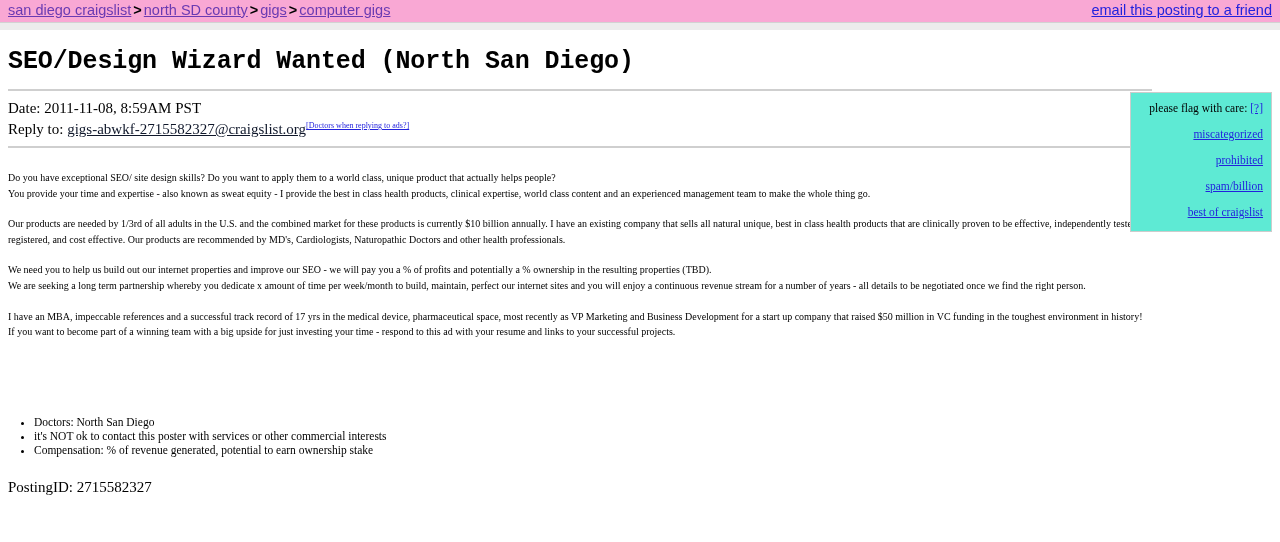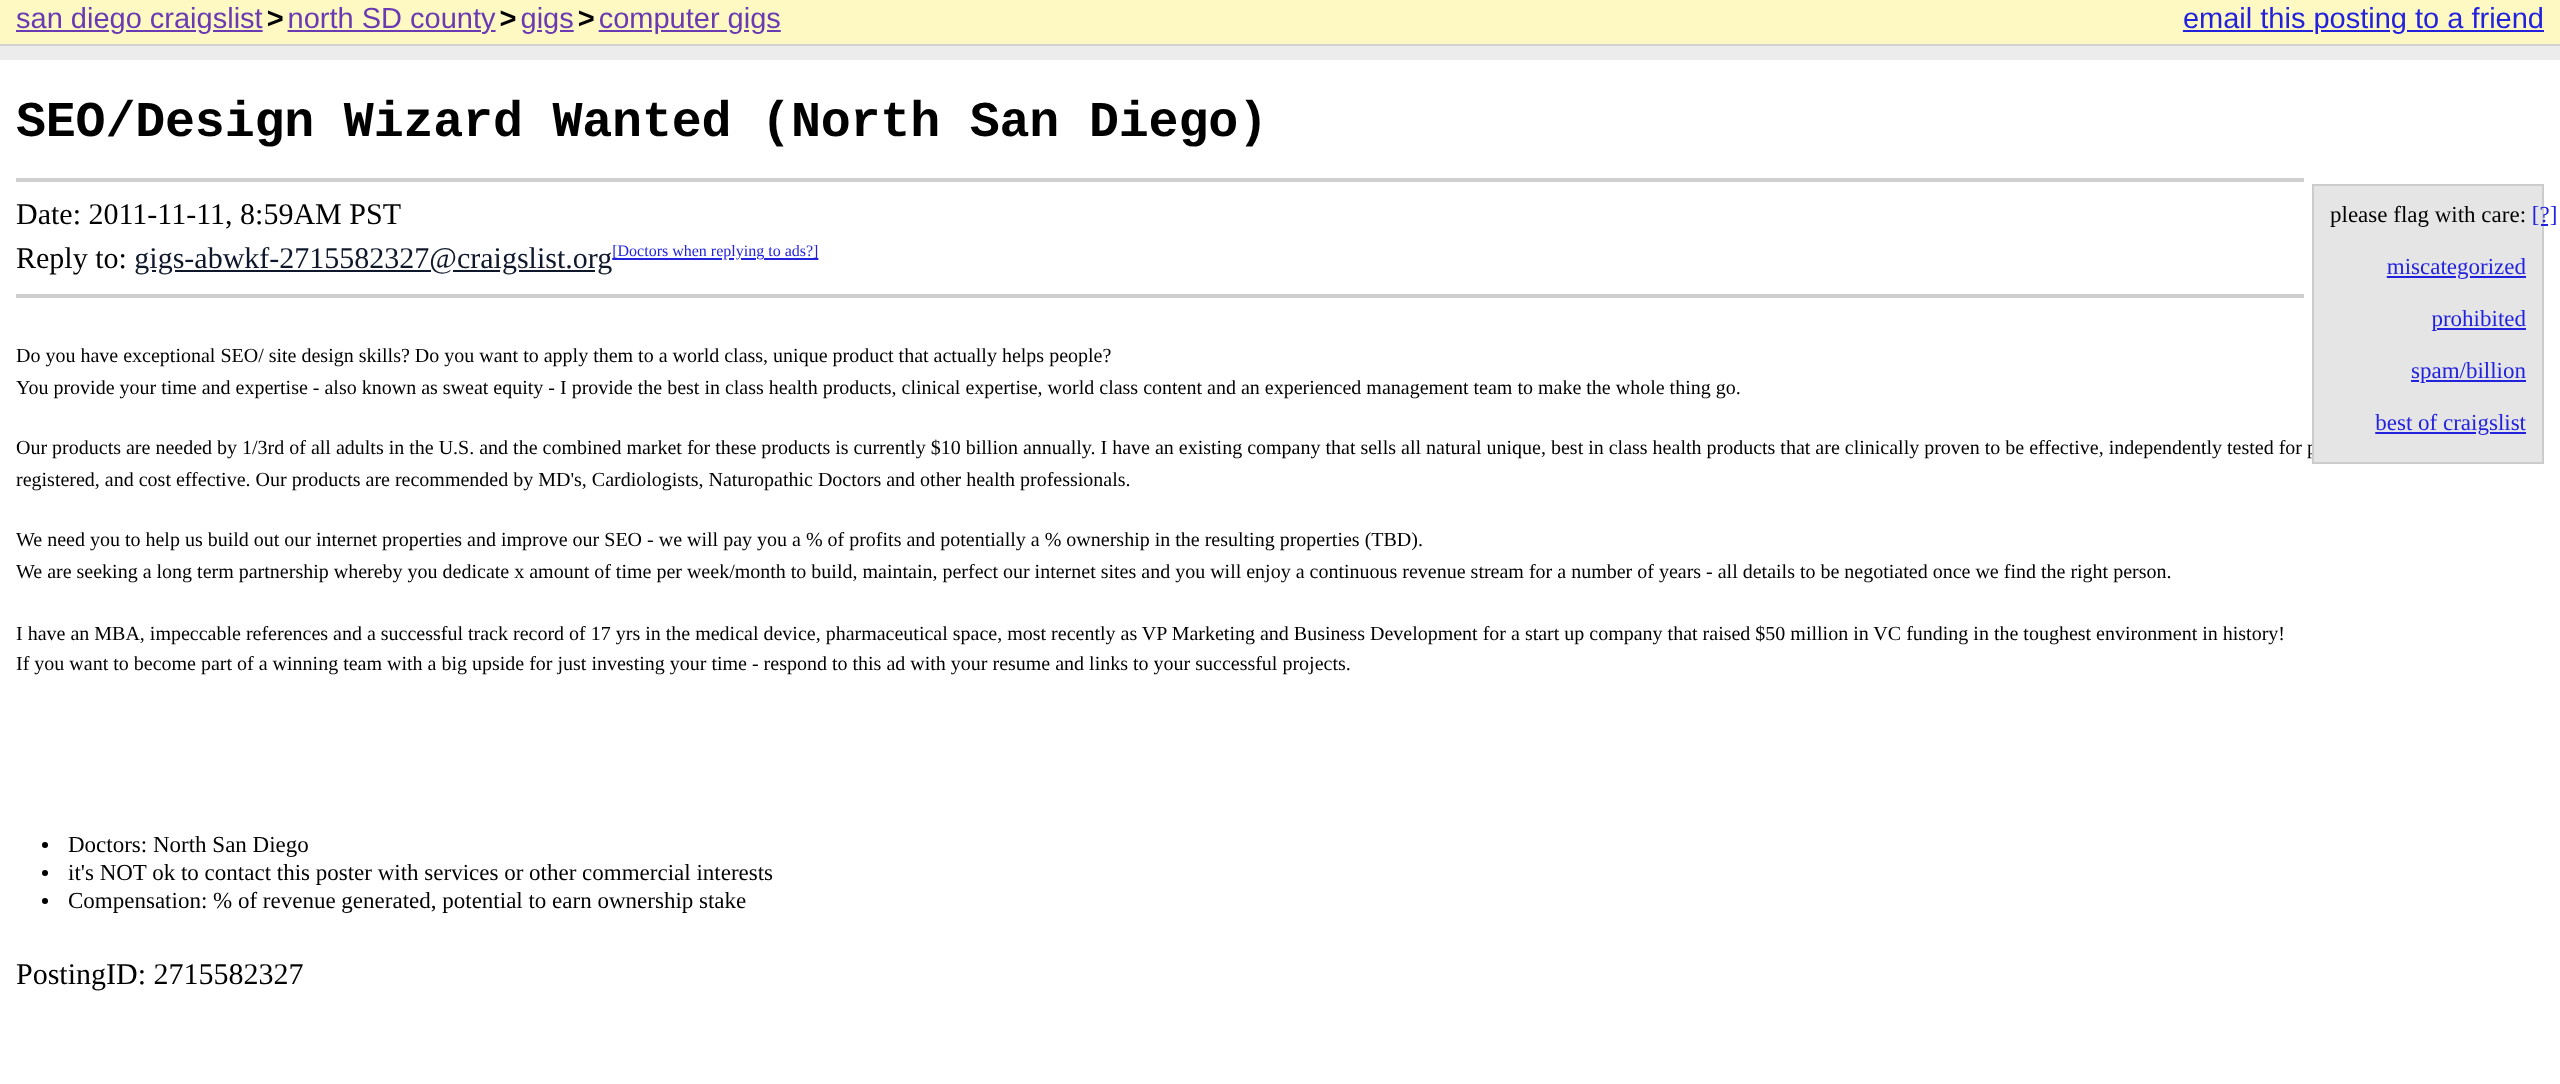--- a/index.html
+++ b/index.html
@@ -14,21 +14,21 @@
     font-family: "Liberation Serif", "DejaVu Serif", serif;
     font-size: 15px;
     color: #000000;
     overflow: hidden;
   }
 
   
   .header {
     position: relative;
     height: 22px;
-    background: #fef9c3;
+    background: #f9a8d4;
     padding: 2px 8px 0 8px;
     display: flex;
     align-items: flex-start;
     justify-content: space-between;
   }
   .crumbs {
     font-family: "Liberation Sans", "DejaVu Sans", sans-serif;
     font-size: 14.5px;
     white-space: nowrap;
     line-height: 17px;
@@ -102,24 +102,24 @@
   .errnote a {
     color: #2222dd;
     text-decoration: underline;
   }
 
   
   .flagbox {
     position: absolute;
     right: 8px;
     top: 45px;
-    width: 116px;
+    width: 142px;
     height: 140px;
     border: 1px solid #cccccc;
-    background: #e5e5e5;
+    background: #5eead4;
     padding: 8px 8px 0 8px;
     font-size: 11.5px;
     text-align: right;
     line-height: 14px;
   }
   .flagbox .flaghead {
     color: #000000;
     margin-bottom: 12px;
     white-space: nowrap;
   }
@@ -183,21 +183,21 @@
     <div class="flagitem"><a href="#">prohibited</a></div>
     <div class="flagitem"><a href="#">spam/billion</a></div>
     <div class="flagitem"><a href="#">best of craigslist</a></div>
   </div>
 
   <h1 class="posting-title">SEO/Design Wizard Wanted (North San Diego)</h1>
 
   <hr class="rule">
 
   <div class="meta">
-    <div>Date: 2011-11-11, 8:59AM PST</div>
+    <div>Date: 2011-11-08, 8:59AM PST</div>
     <div><span>Reply to: </span><a href="#" class="replyto">gigs-abwkf-2715582327@craigslist.org</a><span class="errnote"><a href="#">[Doctors when replying to ads?]</a></span></div>
   </div>
 
   <hr class="rule2">
 
   <div class="body-text">
     <p>Do you have exceptional SEO/ site design skills? Do you want to apply them to a world class, unique product that actually helps people?<br>You provide your time and expertise - also known as sweat equity - I provide the best in class health products, clinical expertise, world class content and an experienced management team to make the whole thing go.</p>
     <p>Our products are needed by 1/3rd of all adults in the U.S. and the combined market for these products is currently $10 billion annually. I have an existing company that sells all natural unique, best in class health products that are clinically proven to be effective, independently tested for purity and potency, FDA registered, and cost effective. Our products are recommended by MD's, Cardiologists, Naturopathic Doctors and other health professionals.</p>
     <p>We need you to help us build out our internet properties and improve our SEO - we will pay you a % of profits and potentially a % ownership in the resulting properties (TBD).<br>We are seeking a long term partnership whereby you dedicate x amount of time per week/month to build, maintain, perfect our internet sites and you will enjoy a continuous revenue stream for a number of years - all details to be negotiated once we find the right person.</p>
     <p class="last">I have an MBA, impeccable references and a successful track record of 17 yrs in the medical device, pharmaceutical space, most recently as VP Marketing and Business Development for a start up company that raised $50 million in VC funding in the toughest environment in history!<br>If you want to become part of a winning team with a big upside for just investing your time - respond to this ad with your resume and links to your successful projects.</p>

